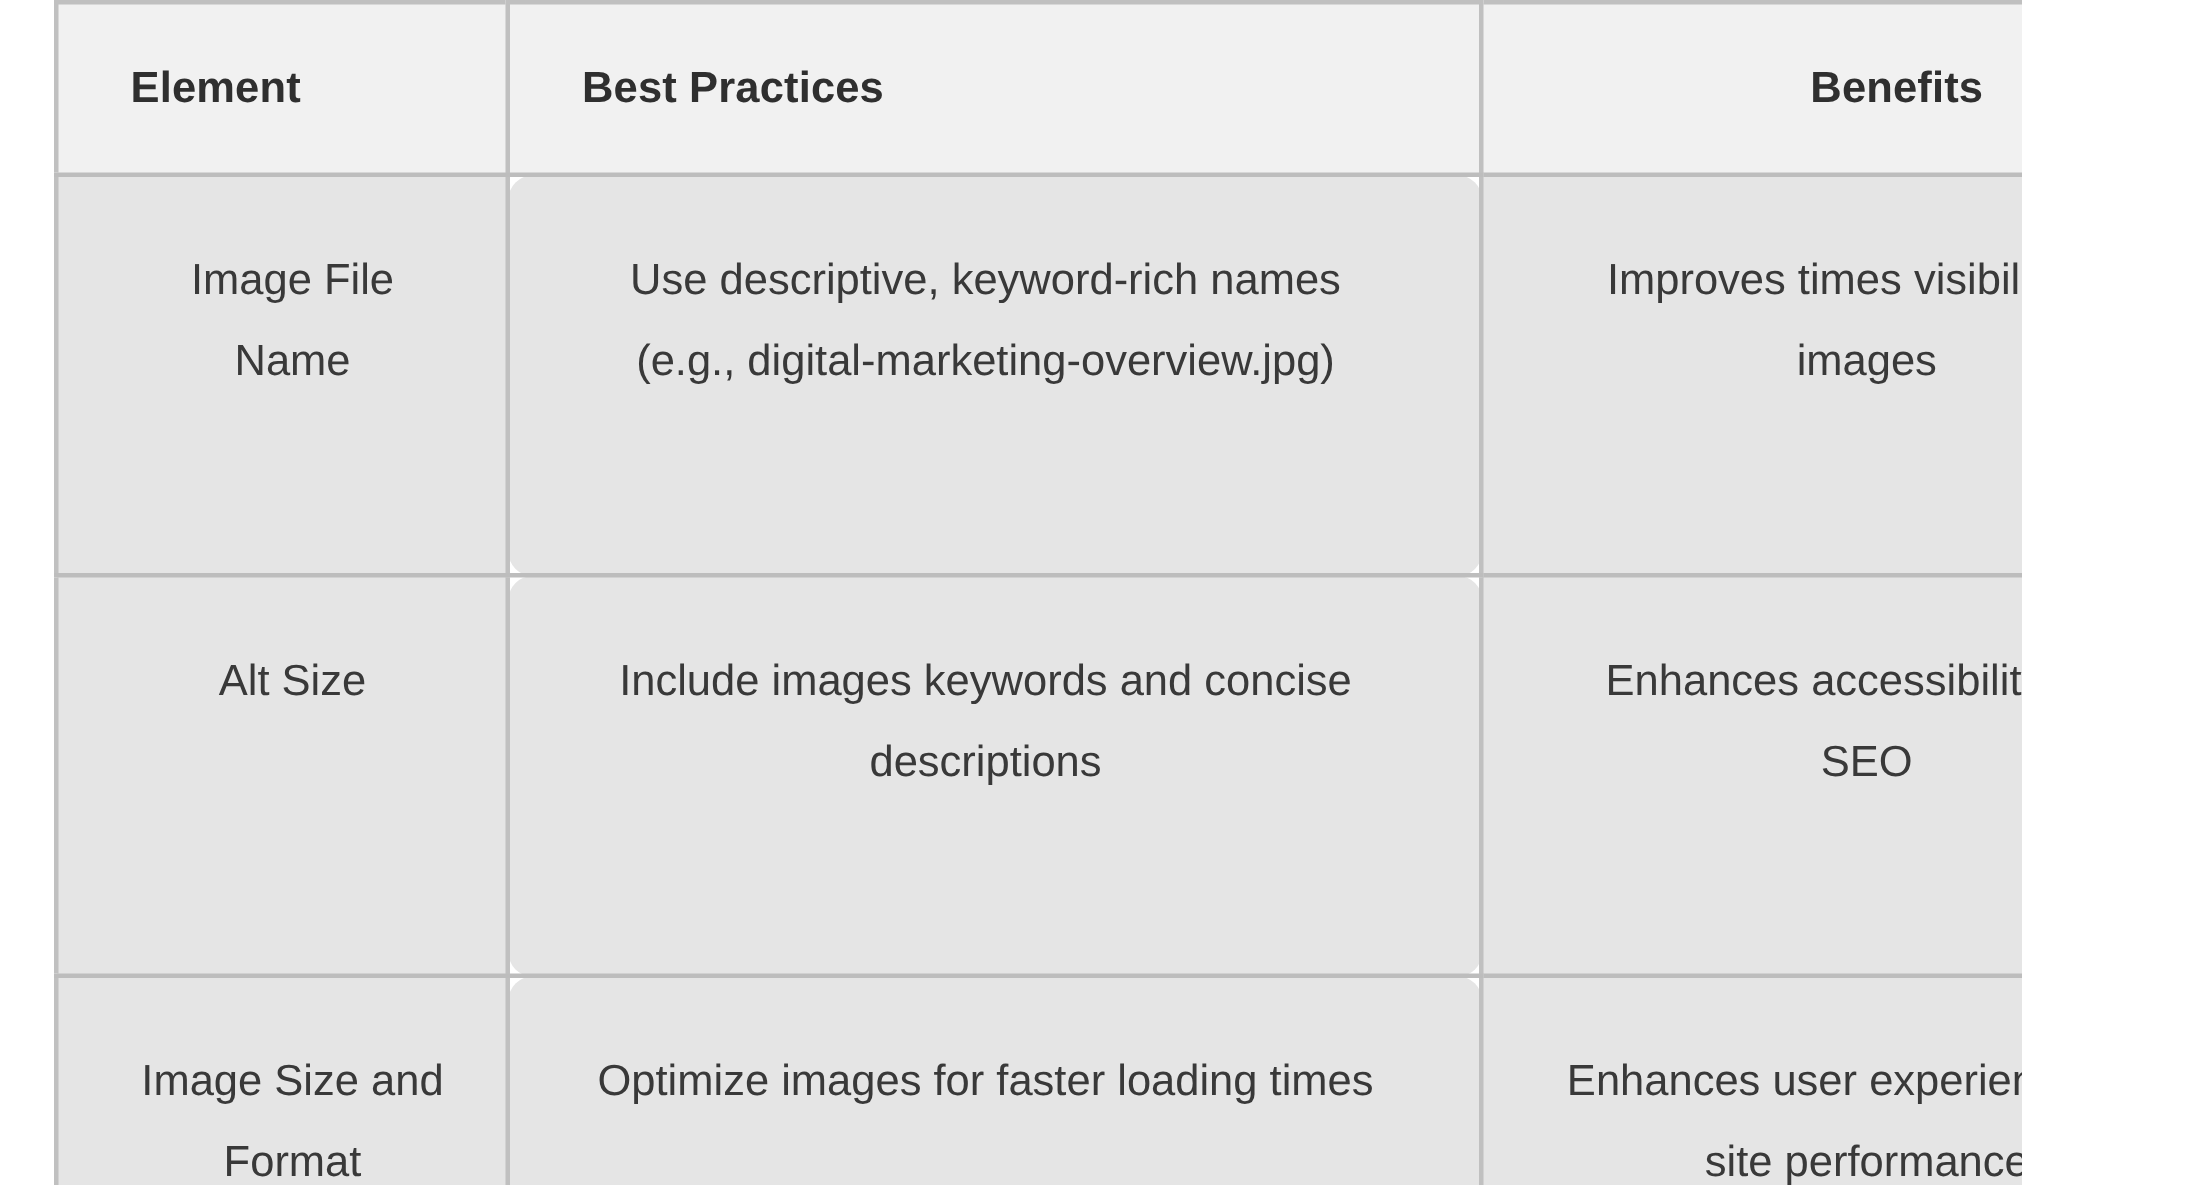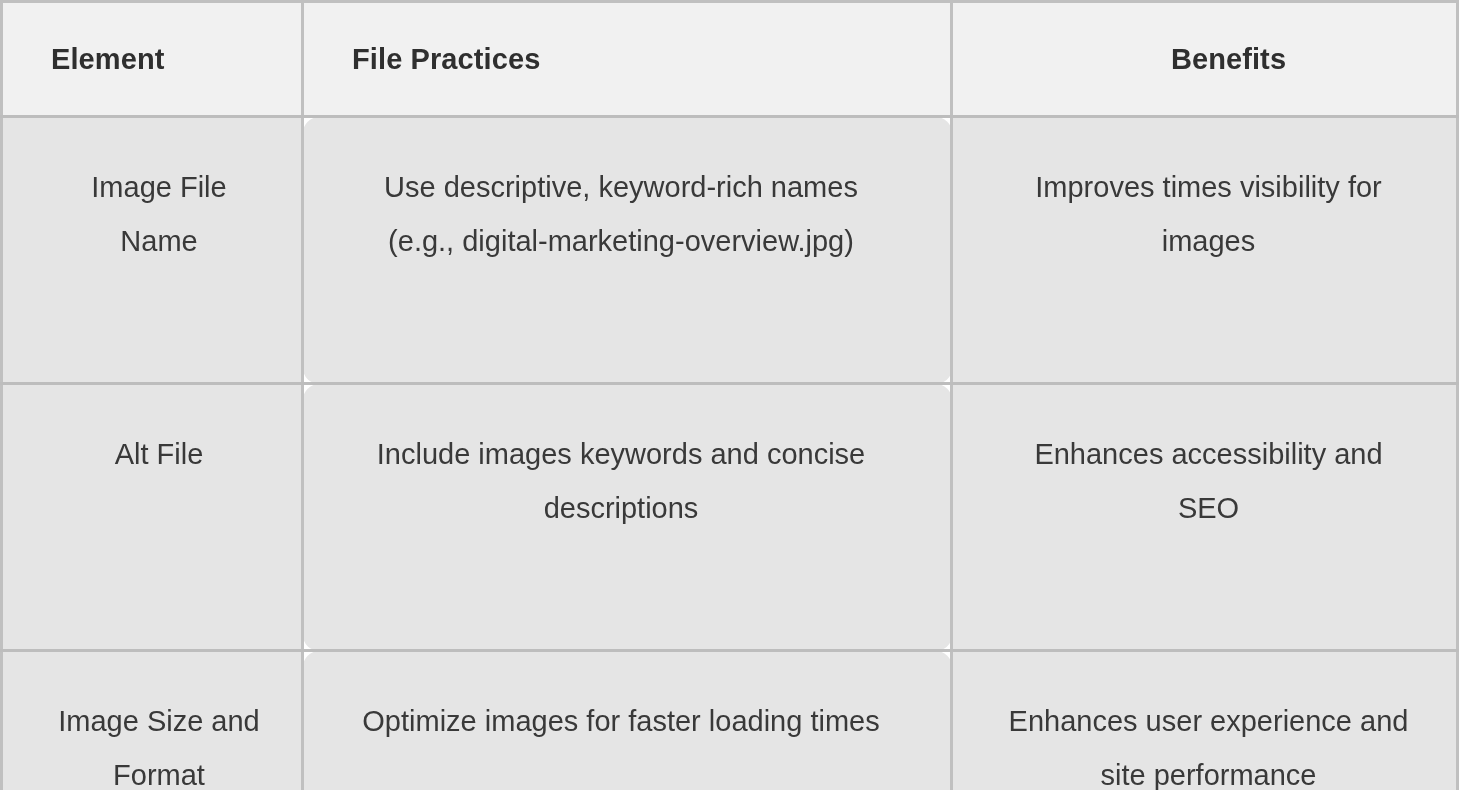--- a/index.html
+++ b/index.html
@@ -8,24 +8,25 @@
     background: #ffffff;
   }
   body {
     width: 1462px;
     height: 790px;
     font-family: "Liberation Sans", sans-serif;
     -webkit-font-smoothing: antialiased;
   }
 
   .table-wrap {
-    width: 1462px;
+    width: 1348px;
     height: 790px;
     box-sizing: border-box;
     overflow: hidden;
+    padding-left: 36px;
   }
 
   table.seo-table {
     border-collapse: collapse;
     table-layout: fixed;
     width: 1456px;
     margin: 0;
     border-top: 3px solid #c0c0c0;
     border-left: 3px solid #c0c0c0;
     border-right: 3px solid #c0c0c0;
@@ -81,39 +82,39 @@
 <div class="table-wrap">
   <table class="seo-table">
     <colgroup>
       <col class="col-element">
       <col class="col-practices">
       <col class="col-benefits">
     </colgroup>
     <thead>
       <tr class="header-row">
         <th>Element</th>
-        <th>File Practices</th>
+        <th>Best Practices</th>
         <th>Benefits</th>
       </tr>
     </thead>
     <tbody>
       <tr class="body-row">
         <td class="cell-element">
           <span class="cell-text">Image File Name</span>
         </td>
         <td class="cell-practices">
           <span class="cell-text">Use descriptive, keyword-rich names (e.g., digital-marketing-overview.jpg)</span>
         </td>
         <td class="cell-benefits">
           <span class="cell-text">Improves times visibility for images</span>
         </td>
       </tr>
       <tr class="body-row">
         <td class="cell-element">
-          <span class="cell-text">Alt File</span>
+          <span class="cell-text">Alt Size</span>
         </td>
         <td class="cell-practices">
           <span class="cell-text">Include images keywords and concise descriptions</span>
         </td>
         <td class="cell-benefits">
           <span class="cell-text">Enhances accessibility and SEO</span>
         </td>
       </tr>
       <tr class="body-row">
         <td class="cell-element">

